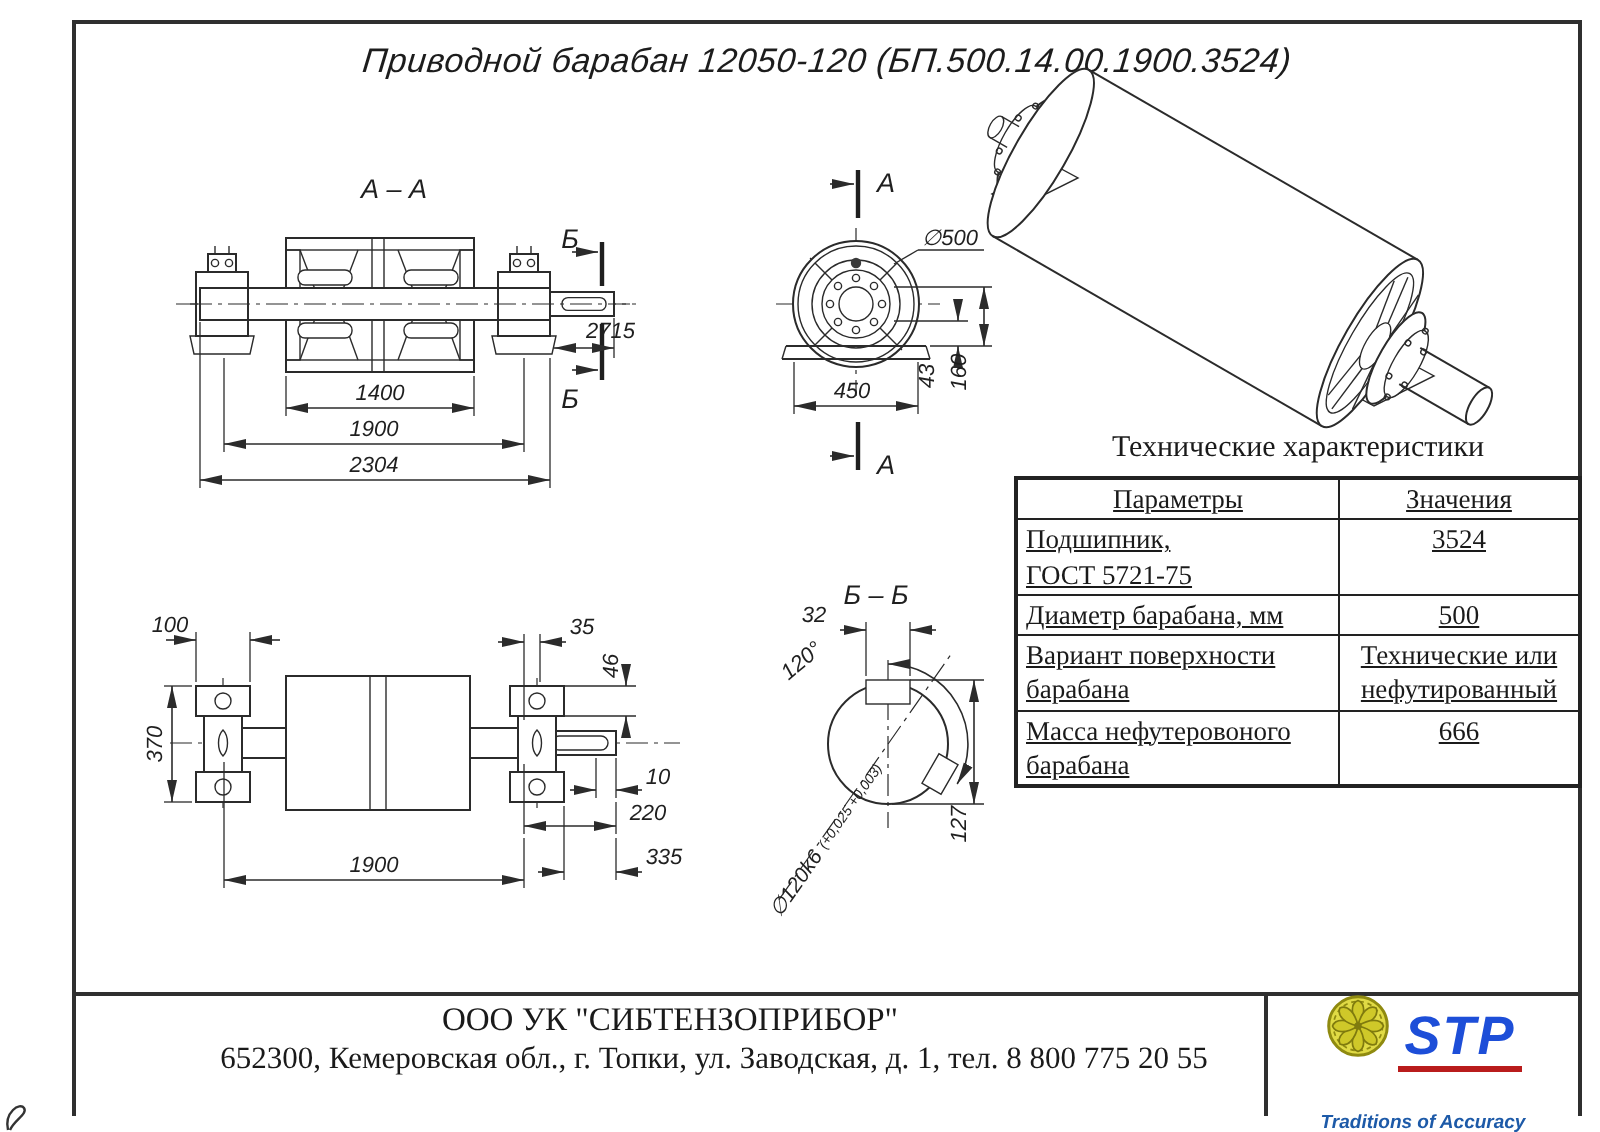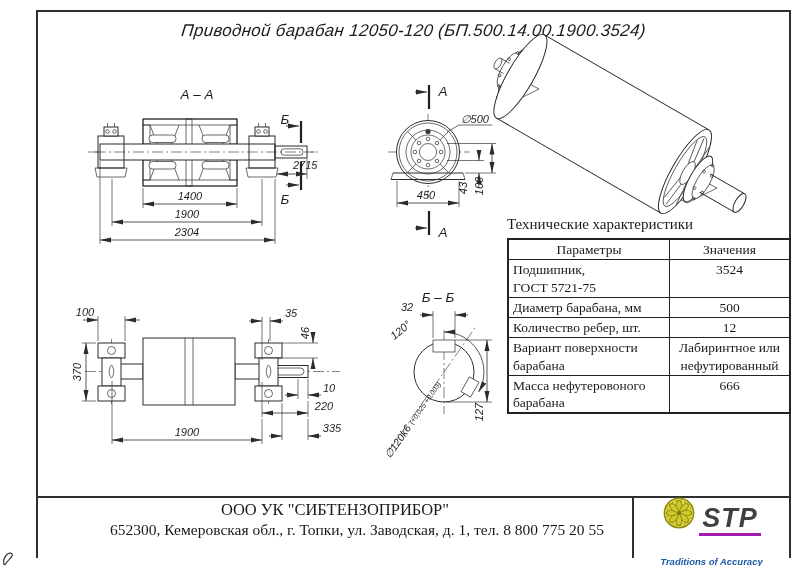--- a/index.html
+++ b/index.html
@@ -19,39 +19,39 @@
   .cl{stroke:#2b2b2b;stroke-width:.6;fill:none;stroke-dasharray:11 3 2 3;}
   .ext{stroke:#2b2b2b;stroke-width:.65;}
   .dim{stroke:#2b2b2b;stroke-width:.8;fill:none;}
   .cut{stroke:#1f1f1f;stroke-width:2.2;}
   .dtx{font:italic 11px "Liberation Sans",sans-serif;fill:#1f1f1f;}
   .dtx-s{font:italic 7px "Liberation Sans",sans-serif;fill:#1f1f1f;}
   .dtx-m{font:italic 10.5px "Liberation Sans",sans-serif;fill:#1f1f1f;}
   .vlbl{font:italic 13.5px "Liberation Sans",sans-serif;fill:#1f1f1f;}
   
   .specs{position:absolute;left:507px;top:216px;width:284px;}
-  .specs-title{text-align:left;font-size:15px;margin:0 0 5px 0;}
+  .specs-title{text-align:center;font-size:15px;margin:0 0 5px 0;}
   .specs table{width:100%;border-collapse:collapse;border:2px solid #222;}
   .specs td,.specs th{border:1px solid #222;font-size:13.5px;font-weight:normal;
-     line-height:1.28;padding:1px 4px;vertical-align:middle;}
+     line-height:1.28;padding:1px 4px;vertical-align:middle;text-decoration:underline;}
   .specs td.p{width:152px;text-align:left;white-space:pre-line;}
   .specs td.v,.specs th.v{text-align:center;}
   .specs tr.vtop td.v{vertical-align:top;}
   
   .footer{position:absolute;left:38px;top:496px;width:751px;height:60px;
           border-top:2px solid #2f2f2f;display:flex;background:#fff;}
   .f-text{flex:1;text-align:center;padding-top:2px;}
   .f-company{font-size:16.5px;line-height:20px;}
   .f-line{font-size:15.5px;line-height:19px;margin-left:44px;}
   .f-logo{width:155px;border-left:2px solid #2f2f2f;display:flex;
           align-items:center;justify-content:center;}
   .logo-col{display:flex;flex-direction:column;align-items:center;}
   .logo-row{display:flex;align-items:center;gap:3px;}
-  .stp{font:italic bold 27px "Liberation Sans",sans-serif;color:#404040;
-       border-bottom:3px solid #a21caf;line-height:1;padding:0 3px 1px 3px;letter-spacing:1px;margin-top:16px;}
+  .stp{font:italic bold 27px "Liberation Sans",sans-serif;color:#1d4ed8;
+       border-bottom:3px solid #b91c1c;line-height:1;padding:0 3px 1px 3px;letter-spacing:1px;margin-top:16px;}
   .tagline{font:italic bold 9.5px "Liberation Sans",sans-serif;color:#1d5aa8;margin-top:20px;}
   .stray{position:absolute;left:0;top:540px;}
 </style>
 </head>
 <body>
 
 <div class="page">
   <div class="frame"></div>
 
   <div class="title">Приводной барабан 12050-120 (БП.500.14.00.1900.3524)</div>
@@ -396,26 +396,22 @@
         <tr class="vtop">
           <td class="p">Подшипник,
 ГОСТ 5721-75</td>
           <td class="v">3524</td>
         </tr>
         <tr>
           <td class="p">Диаметр барабана, мм</td>
           <td class="v">500</td>
         </tr>
         <tr>
-          <td class="p">Количество ребер, шт.</td>
-          <td class="v">12</td>
-        </tr>
-        <tr>
           <td class="p">Вариант поверхности барабана</td>
-          <td class="v">Лабиринтное или нефутированный</td>
+          <td class="v">Технические или нефутированный</td>
         </tr>
         <tr class="vtop">
           <td class="p">Масса нефутеровоного барабана</td>
           <td class="v">666</td>
         </tr>
       </tbody>
     </table>
   </div>
 
   <div class="footer">

